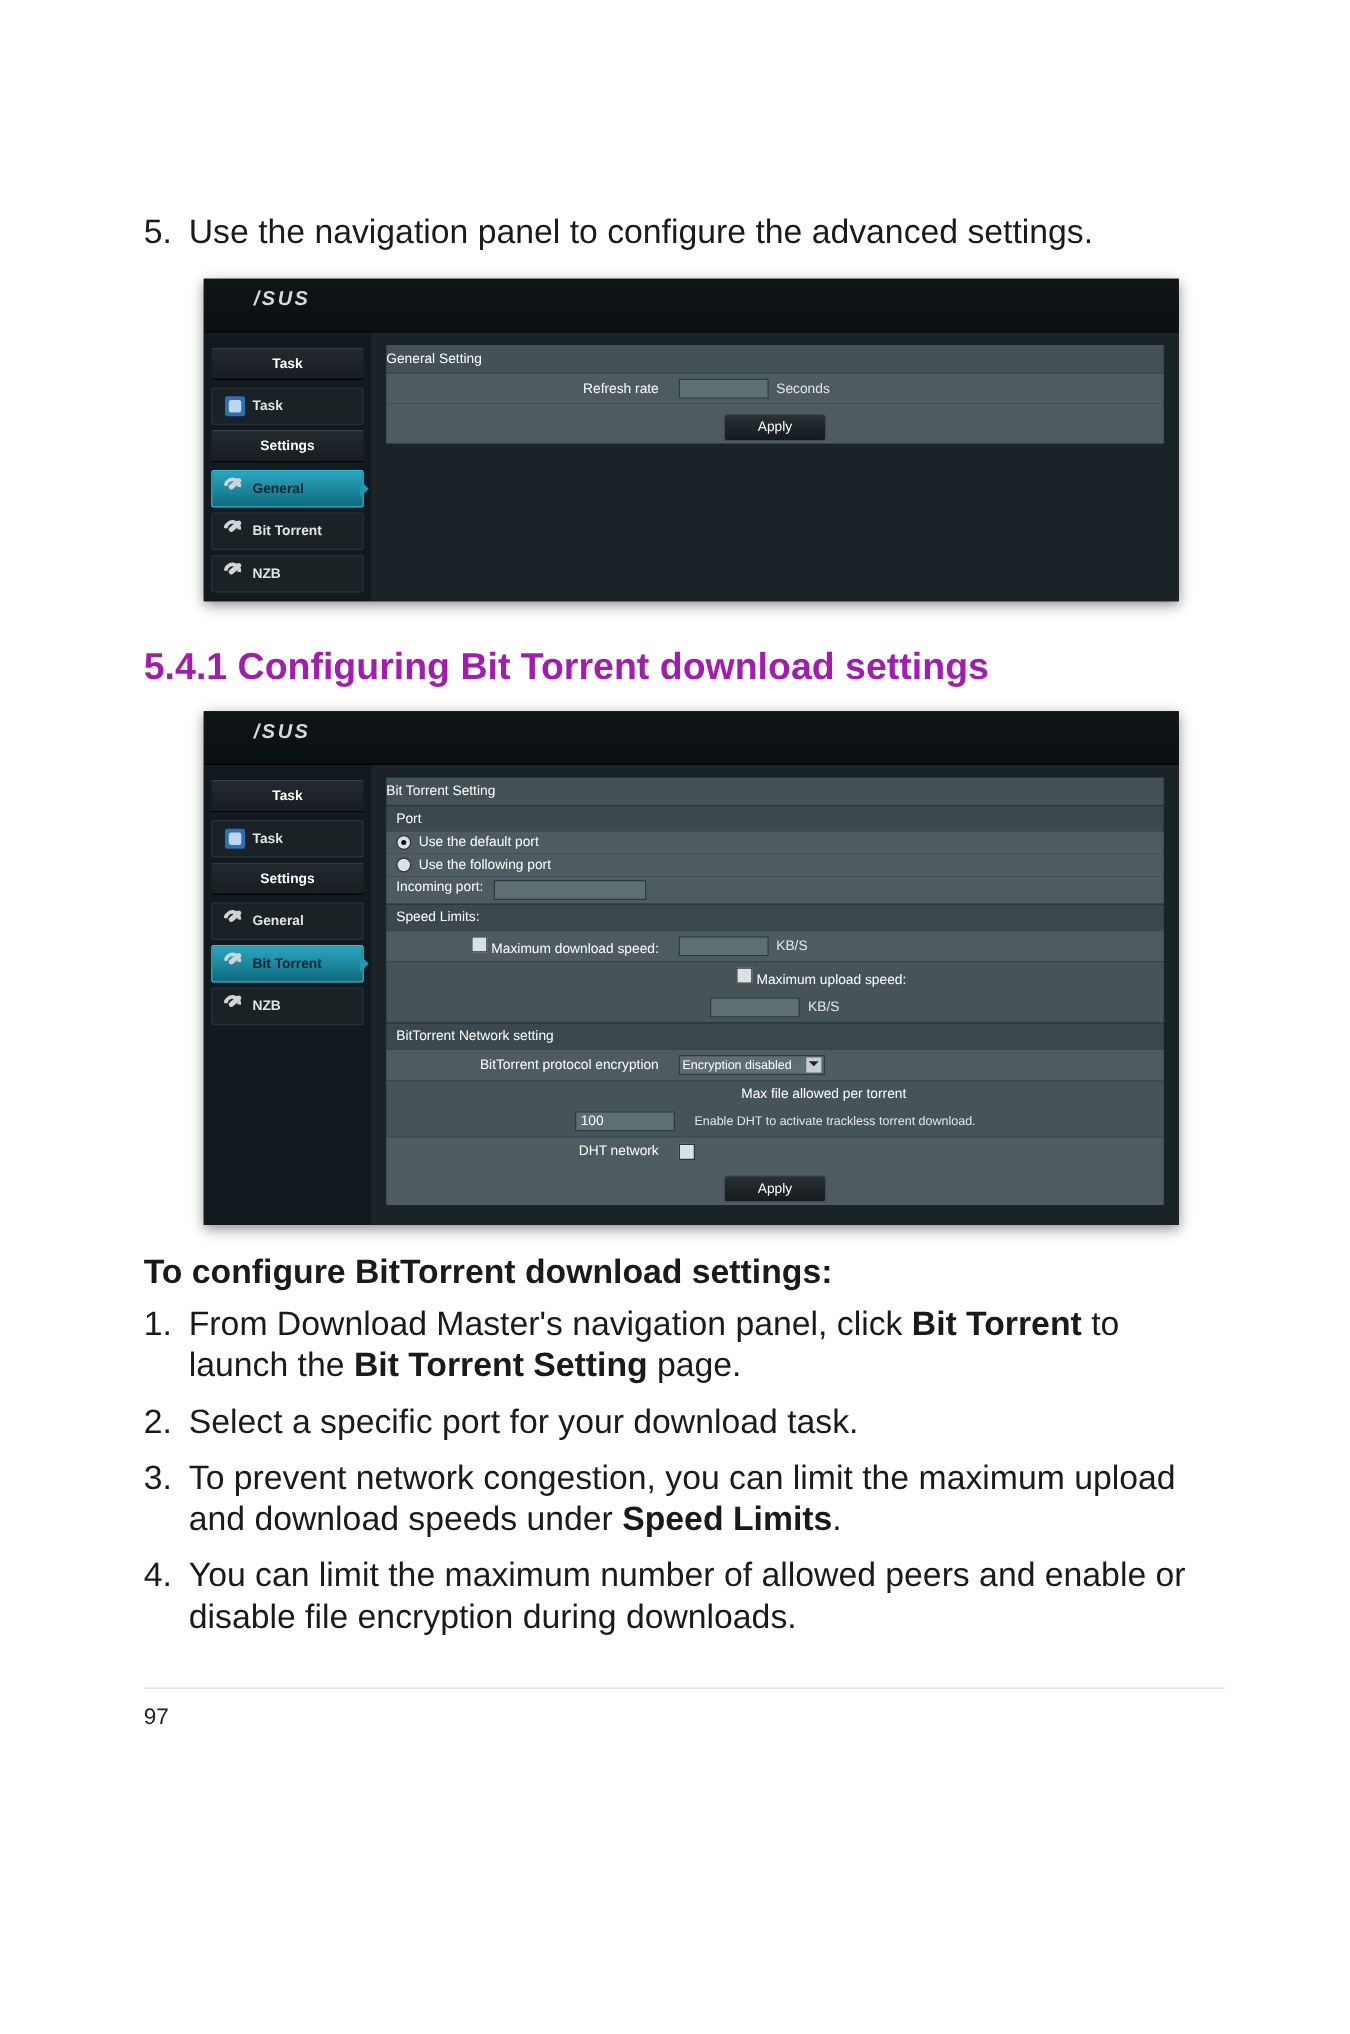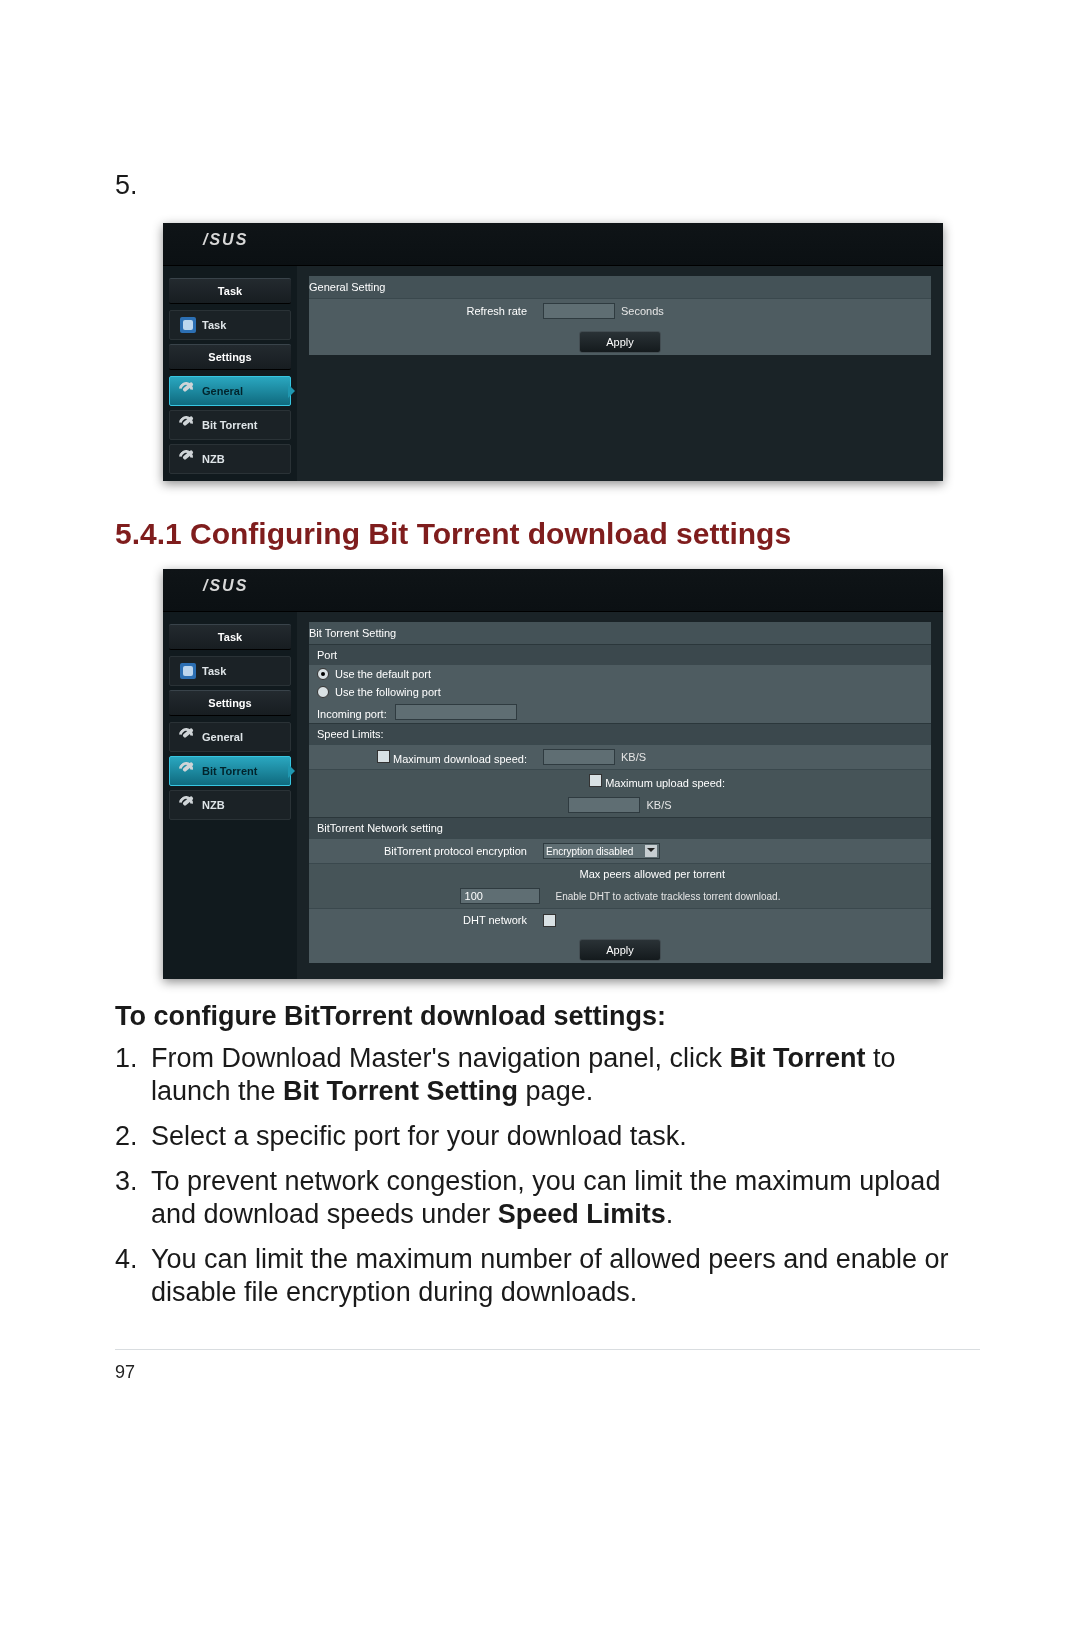--- a/index.html
+++ b/index.html
@@ -13,21 +13,21 @@
     position: relative;
     color: #1a1a1a;
   }
   .step5 {
     font-size: 27px;
     margin: 0 0 22px 0;
     display: flex;
   }
   .step5 .num { width: 36px; }
   .section-title {
-    color: #7f1d1d;
+    color: #a21caf;
     font-size: 30px;
     font-weight: 700;
     margin: 36px 0 18px 0;
   }
   .subhead {
     font-weight: 700;
     font-size: 27px;
     margin: 22px 0 10px 0;
   }
   ol.steps {
@@ -180,21 +180,21 @@
     background: #3b484d;
     color: #fff;
     padding: 4px 8px;
     font-size: 11px;
     border-top: 1px solid #2b373b;
   }
   .radioRow {
     background: #4e5c61;
     padding: 3px 8px;
     display: flex;
-    align-items: flex-end;
+    align-items: flex-start;
     gap: 6px;
     color: #fff;
     font-size: 11px;
   }
   .radio {
     width: 10px; height: 10px; border-radius: 50%;
     background: #d9e1e4; border: 1px solid #333;
     display: inline-block;
   }
   .radio.sel::after { content:""; display:block; width:4px;height:4px;background:#000;border-radius:50%;margin:3px;}
@@ -231,20 +231,21 @@
   }
   .dd .arrow::after{content:"";position:absolute;left:2px;top:3px;border:4px solid transparent;border-top-color:#222;}
   .hint { color: #e6e6e6; font-size: 10px; padding-left: 10px; }
   .shot1 { height: auto; }
 </style>
 </head>
 <body>
 
 <p class="step5">
   <span class="num">5.</span>
+  <span>Use the navigation panel to configure the advanced settings.</span>
 </p>
 
 <div class="shot shot1">
   <div class="topbar">/SUS</div>
   <div class="wrap">
     <div class="cat">
       <div class="hdr">Task</div>
       <div class="item norm">
         <span class="ic task"></span>
         <span>Task</span>
@@ -344,21 +345,21 @@
       <div class="row">
         <div class="label">BitTorrent protocol encryption</div>
         <div class="val">
           <span class="dd">
             <span>Encryption disabled</span>
             <span class="arrow"></span>
           </span>
         </div>
       </div>
       <div class="row dark">
-        <div class="label">Max peers allowed per torrent</div>
+        <div class="label">Max file allowed per torrent</div>
         <div class="val">
           <span class="inp" style="text-align:left;padding:0 4px;color:#fff;line-height:14px">100</span>
           <span class="hint">Enable DHT to activate trackless torrent download.</span>
         </div>
       </div>
       <div class="row">
         <div class="label">DHT network</div>
         <div class="val">
             <span class="chk"></span>
           </div>

